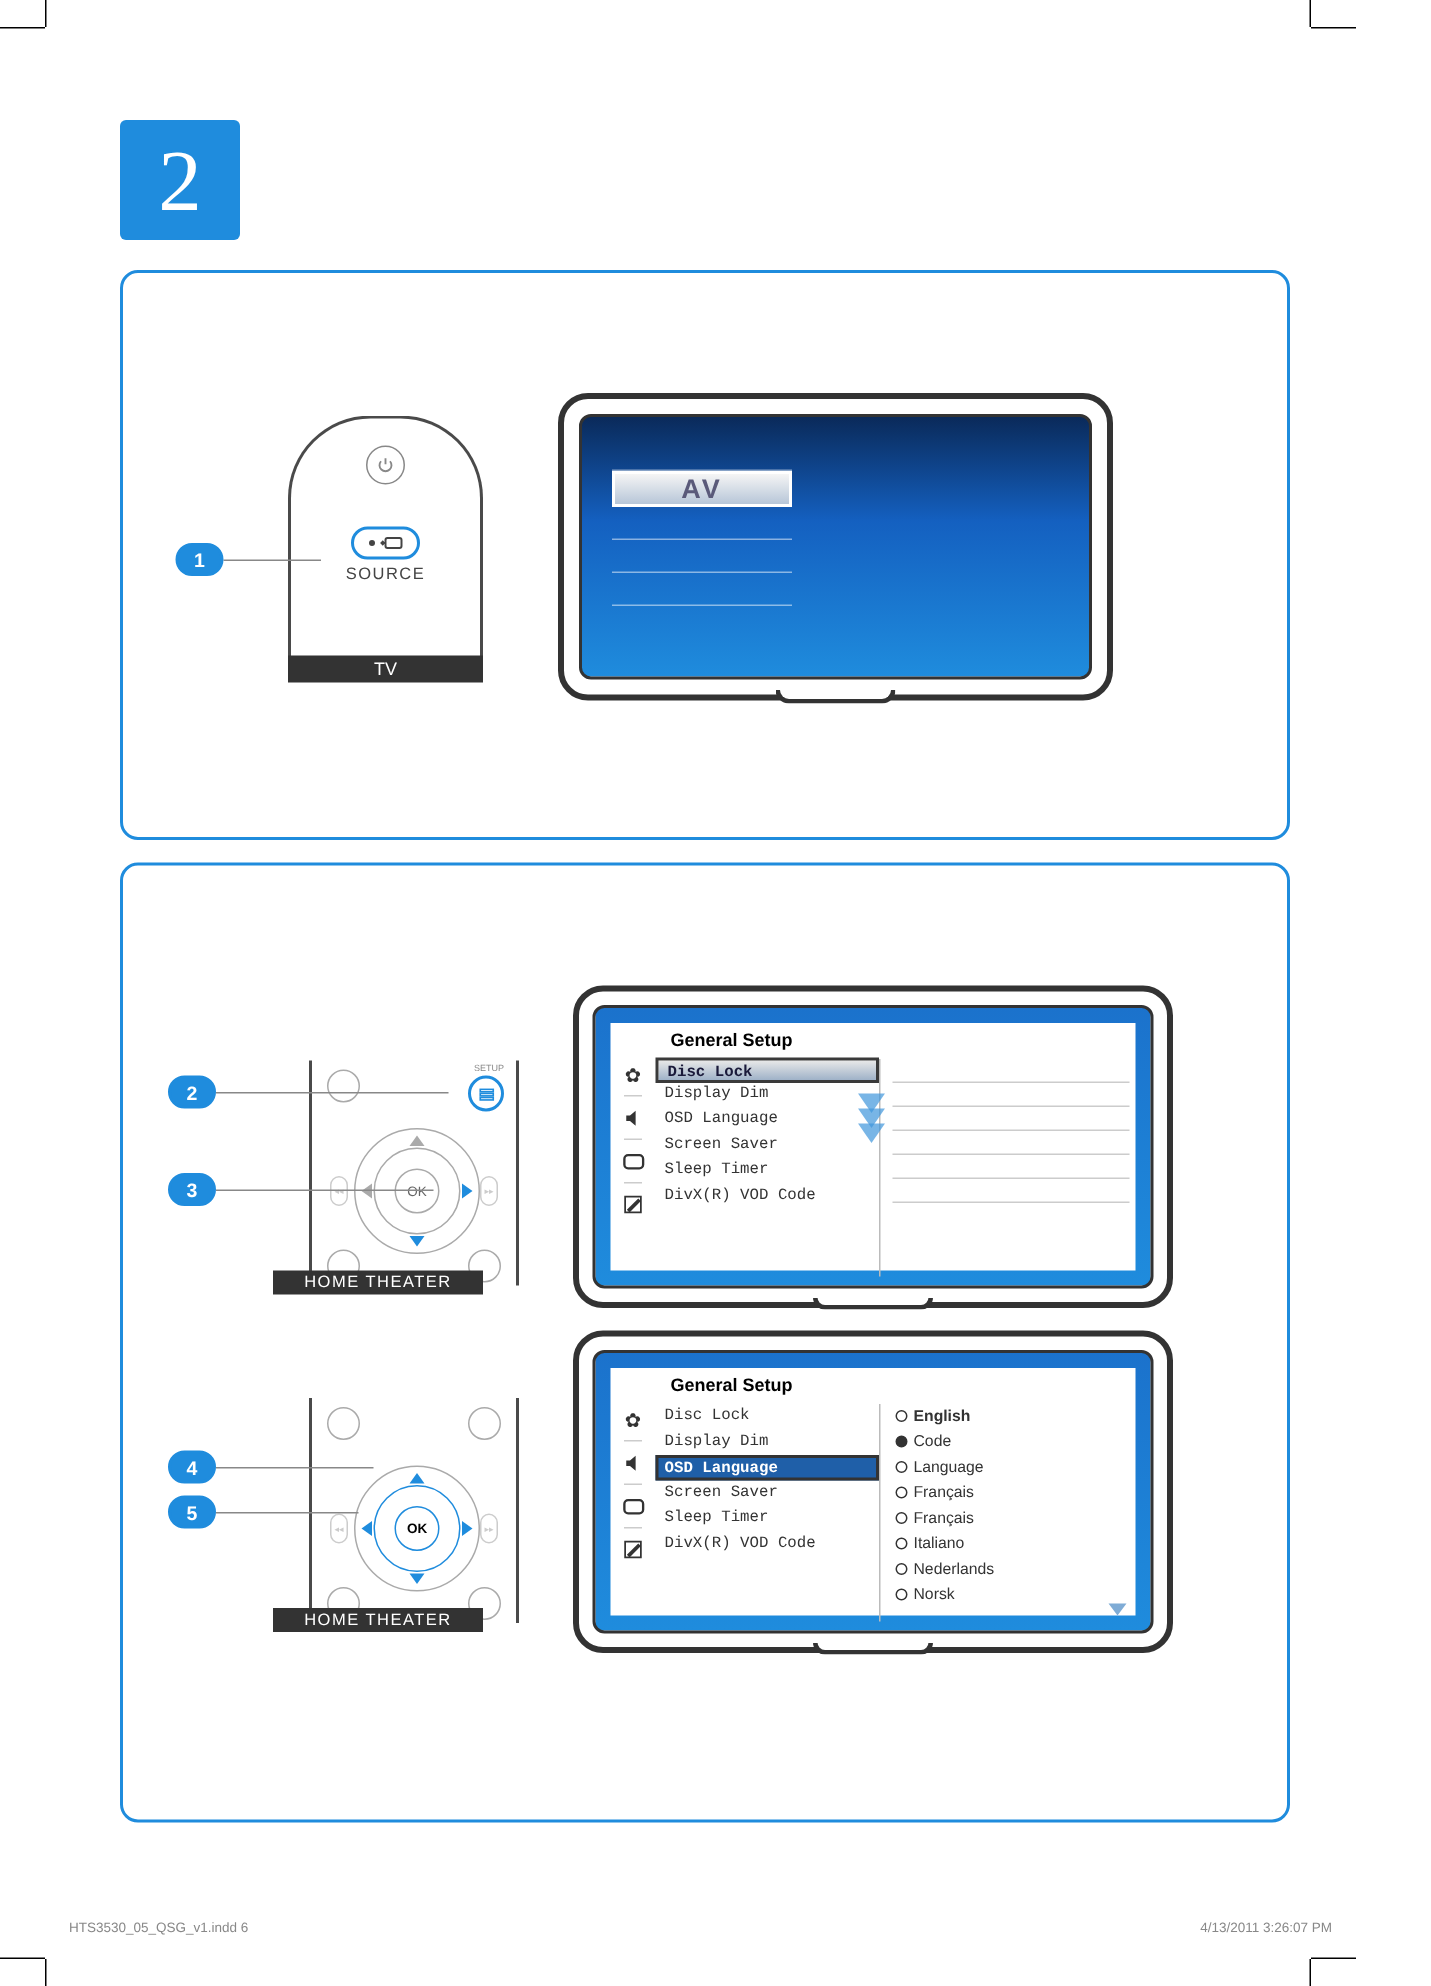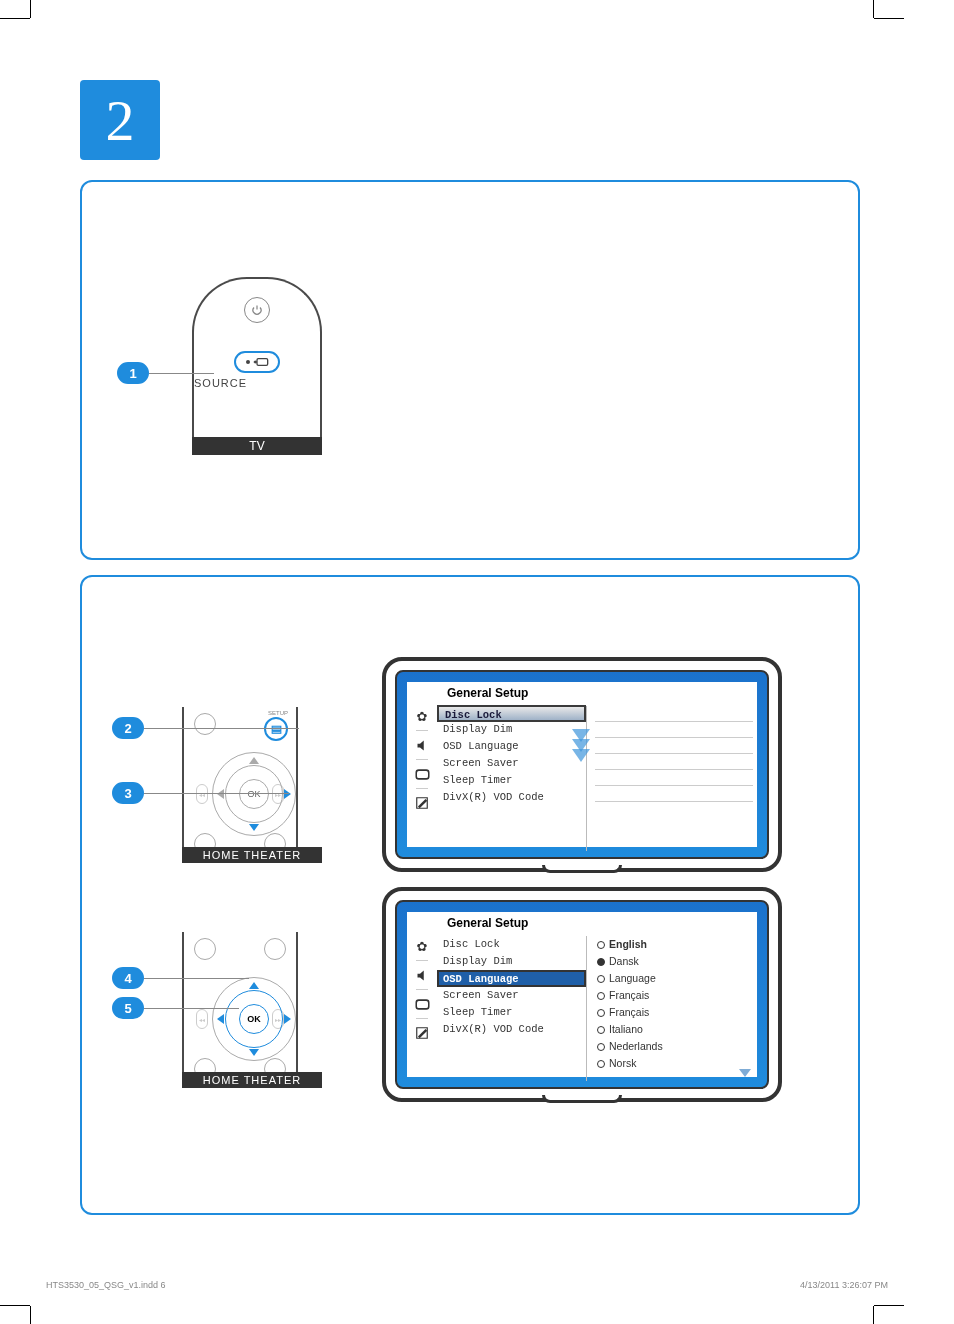--- a/index.html
+++ b/index.html
@@ -67,21 +67,21 @@
     width:26px; height:26px; border:1.5px solid #888; border-radius:50%;
     margin:18px auto 0; display:flex; align-items:center; justify-content:center;
     color:#888;
   }
   .source-btn {
     width:46px; height:22px; border:2px solid #1f8cdd; border-radius:11px;
     margin:28px auto 4px; display:flex; align-items:center; justify-content:center;
     gap:3px;
   }
   .source-btn .dot { width:4px;height:4px;border-radius:50%;background:#444; }
-  .source-label { text-align:left; font-size:11px; color:#444; letter-spacing:1px; }
+  .source-label { text-align:center; font-size:11px; color:#444; letter-spacing:1px; }
 
   
   .tv-bezel {
     position:absolute; top:80px; left:290px; width:370px; height:205px;
     border:4px solid #333; border-radius:20px; background:#fff;
   }
   .tv-inner {
     position:absolute; top:10px; left:10px; right:10px; bottom:10px;
     border:2px solid #333; border-radius:8px; overflow:hidden;
     background:linear-gradient(180deg,#0a2a5a 0%, #1460c0 40%, #1f8cdd 100%);
@@ -96,23 +96,24 @@
     color:#5a5a7a; font-weight:bold; font-size:18px;
     text-align:center; line-height:20px; height:24px;
     letter-spacing:2px;
   }
   .tv-stand { position:absolute; bottom:-6px; left:50%; transform:translateX(-50%);
     width:80px; height:9px; background:#fff; border:3px solid #333; border-top:none;
     border-radius:0 0 10px 10px; }
 
   
   .ht-remote {
-    position:absolute; width:116px; height:150px;
+    position:absolute; width:140px; height:150px;
     border:2px solid #4a4a4a; border-top:none; border-bottom:none;
     background:#fff;
+    margin-left:24px;
   }
   .ht-remote-label {
     position:absolute; width:140px; background:#333; color:#fff;
     font-size:11px; text-align:center; padding:2px 0; letter-spacing:1px;
   }
   .ht-r1 { top:130px; left:100px; }
   .ht-l1 { top:270px; left:100px; }
   .ht-r2 { top:355px; left:100px; }
   .ht-l2 { top:495px; left:100px; }
 
@@ -216,20 +217,33 @@
       <span class="dot"></span>
       <svg width="16" height="12" viewBox="0 0 24 16" fill="none" stroke="#444" stroke-width="2">
           <rect x="6" y="3" width="16" height="10" rx="2"></rect>
           <path d="M2 8h4M4 6l-2 2 2 2"></path>
         </svg>
     </div>
     <div class="source-label">SOURCE</div>
   </div>
   <div class="tv-remote-label">TV</div>
 
+  <div class="tv-bezel">
+    <div class="tv-inner">
+      <div class="av-menu">
+        <div class="av-row"></div>
+        <div class="av-selected">AV</div>
+        <div class="av-row"></div>
+        <div class="av-row"></div>
+        <div class="av-row"></div>
+        <div class="av-row" style="border-bottom:none"></div>
+      </div>
+    </div>
+    <div class="tv-stand"></div>
+  </div>
 </div>
 
 <div class="panel panel2">
 
   <div class="step-bubble" style="top:140px; left:30px;">2</div>
   <div class="lead-line" style="top:151px; left:62px; width:155px;"></div>
   <div class="step-bubble" style="top:205px; left:30px;">3</div>
   <div class="lead-line" style="top:216px; left:62px; width:145px;"></div>
 
   <div class="ht-remote ht-r1">
@@ -365,21 +379,21 @@
           <div class="osd-col1">
             <div class="osd-row">Disc Lock</div>
             <div class="osd-row">Display Dim</div>
             <div class="osd-row osd-sel-blue">OSD Language</div>
             <div class="osd-row">Screen Saver</div>
             <div class="osd-row">Sleep Timer</div>
             <div class="osd-row">DivX(R) VOD Code</div>
           </div>
           <div class="osd-col2">
             <div class="osd-row"><span class="bullet"></span><b>English</b></div>
-            <div class="osd-row"><span class="bullet bullet-fill"></span><span>Dansk</span></div>
+            <div class="osd-row"><span class="bullet bullet-fill"></span><span>Code</span></div>
             <div class="osd-row"><span class="bullet"></span><span>Language</span></div>
             <div class="osd-row"><span class="bullet"></span><span>Français</span></div>
             <div class="osd-row"><span class="bullet"></span><span>Français</span></div>
             <div class="osd-row"><span class="bullet"></span><span>Italiano</span></div>
             <div class="osd-row"><span class="bullet"></span><span>Nederlands</span></div>
             <div class="osd-row"><span class="bullet"></span><span>Norsk</span></div>
             <div class="scroll-tri"></div>
           </div>
         </div>
       </div>

